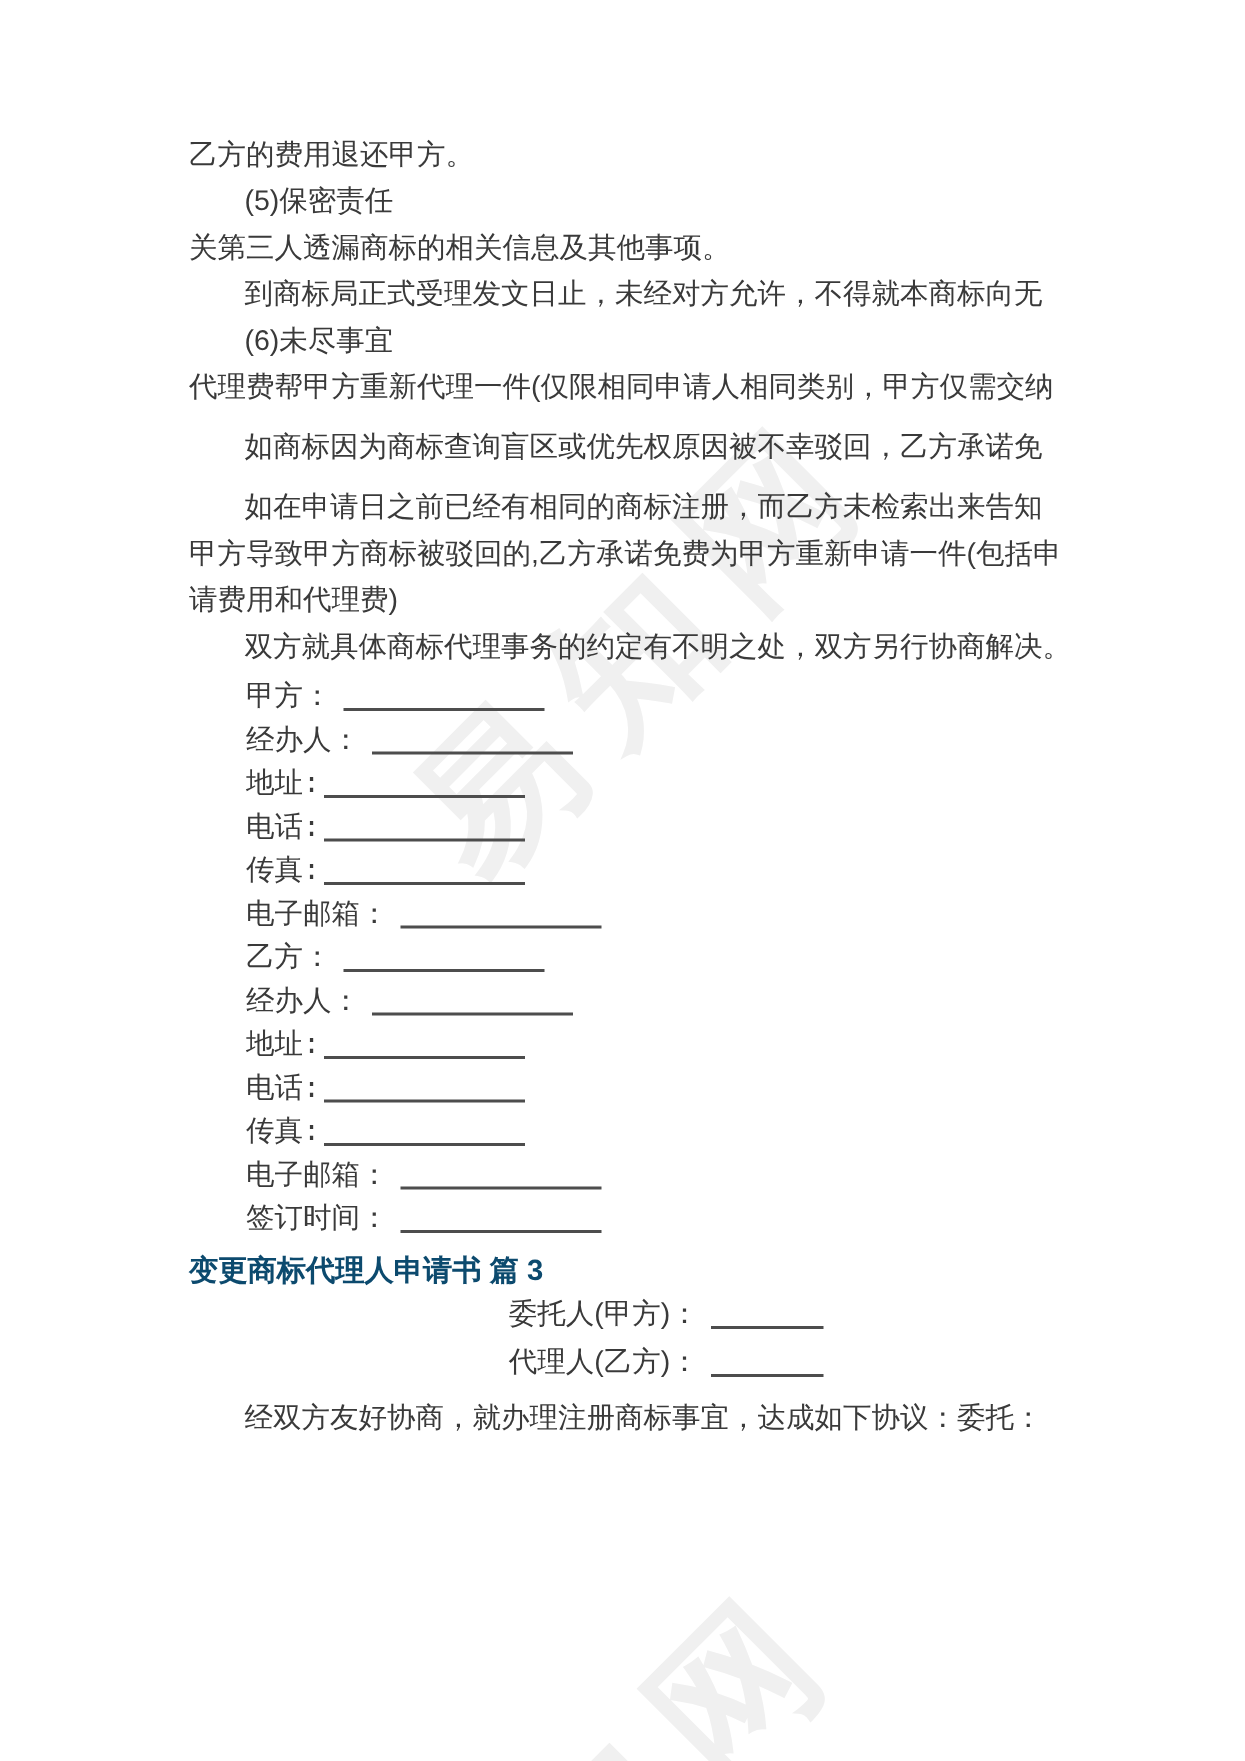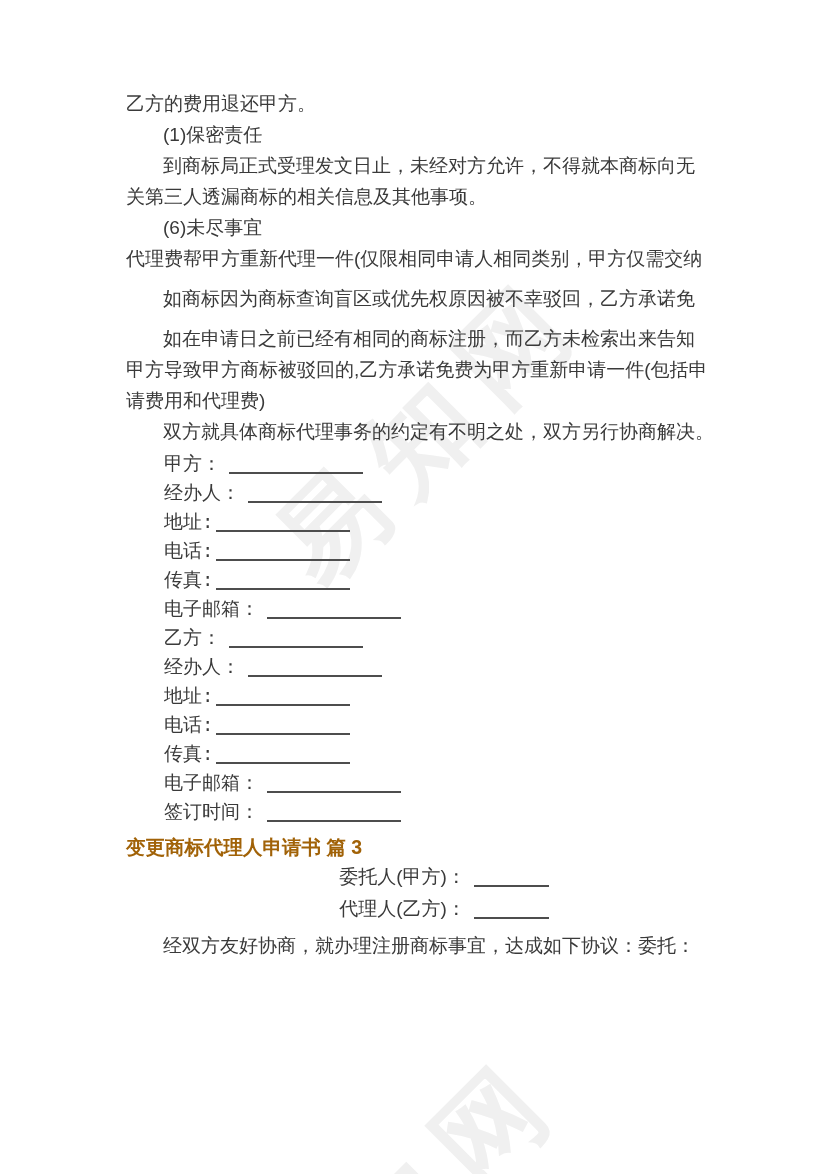--- a/index.html
+++ b/index.html
@@ -50,43 +50,43 @@
     border-bottom:2px solid #4d4d4d;
     vertical-align:-4px;
     margin-left:3px;
   }
   .ul.pad { margin-left:8px; }
   .ul.short { width:75px; }
 
   .heading {
     font-weight:bold;
     font-size:19.5px;
-    color:#a16207;
+    color:#0c4a6e;
     line-height:30px;
     margin-top:6px;
     white-space:nowrap;
   }
   .form2 { margin-left:36px; margin-top:4px;text-align:center; }
   .f2l { height:22px; line-height:22px; margin-bottom:10px; white-space:nowrap; }
   .closing { padding-left:37px; line-height:31px; margin-top:2px; white-space:nowrap; }
 </style>
 </head>
 <body>
 
 <div class="page">
 
   <div class="watermark wm1">易知网</div>
   <div class="watermark wm2">易知网</div>
 
   <div class="content">
 
     <div class="bl">乙方的费用退还甲方。</div>
-    <div class="bl ind">(1)保密责任</div>
+    <div class="bl ind">(5)保密责任</div>
+    <div class="bl">关第三人透漏商标的相关信息及其他事项。</div>
     <div class="bl ind">到商标局正式受理发文日止，未经对方允许，不得就本商标向无</div>
-    <div class="bl">关第三人透漏商标的相关信息及其他事项。</div>
     <div class="bl ind">(6)未尽事宜</div>
     <div class="bl">代理费帮甲方重新代理一件(仅限相同申请人相同类别，甲方仅需交纳</div>
     <div class="bl ind pgap">如商标因为商标查询盲区或优先权原因被不幸驳回，乙方承诺免</div>
     <div class="bl ind pgap">如在申请日之前已经有相同的商标注册，而乙方未检索出来告知</div>
     <div class="bl">甲方导致甲方商标被驳回的,乙方承诺免费为甲方重新申请一件(包括申</div>
     <div class="bl">请费用和代理费)</div>
     <div class="bl ind">双方就具体商标代理事务的约定有不明之处，双方另行协商解决。</div>
 
     <div class="form">
       <div class="fl"><span>甲方：</span><span class="ul pad"></span></div>

